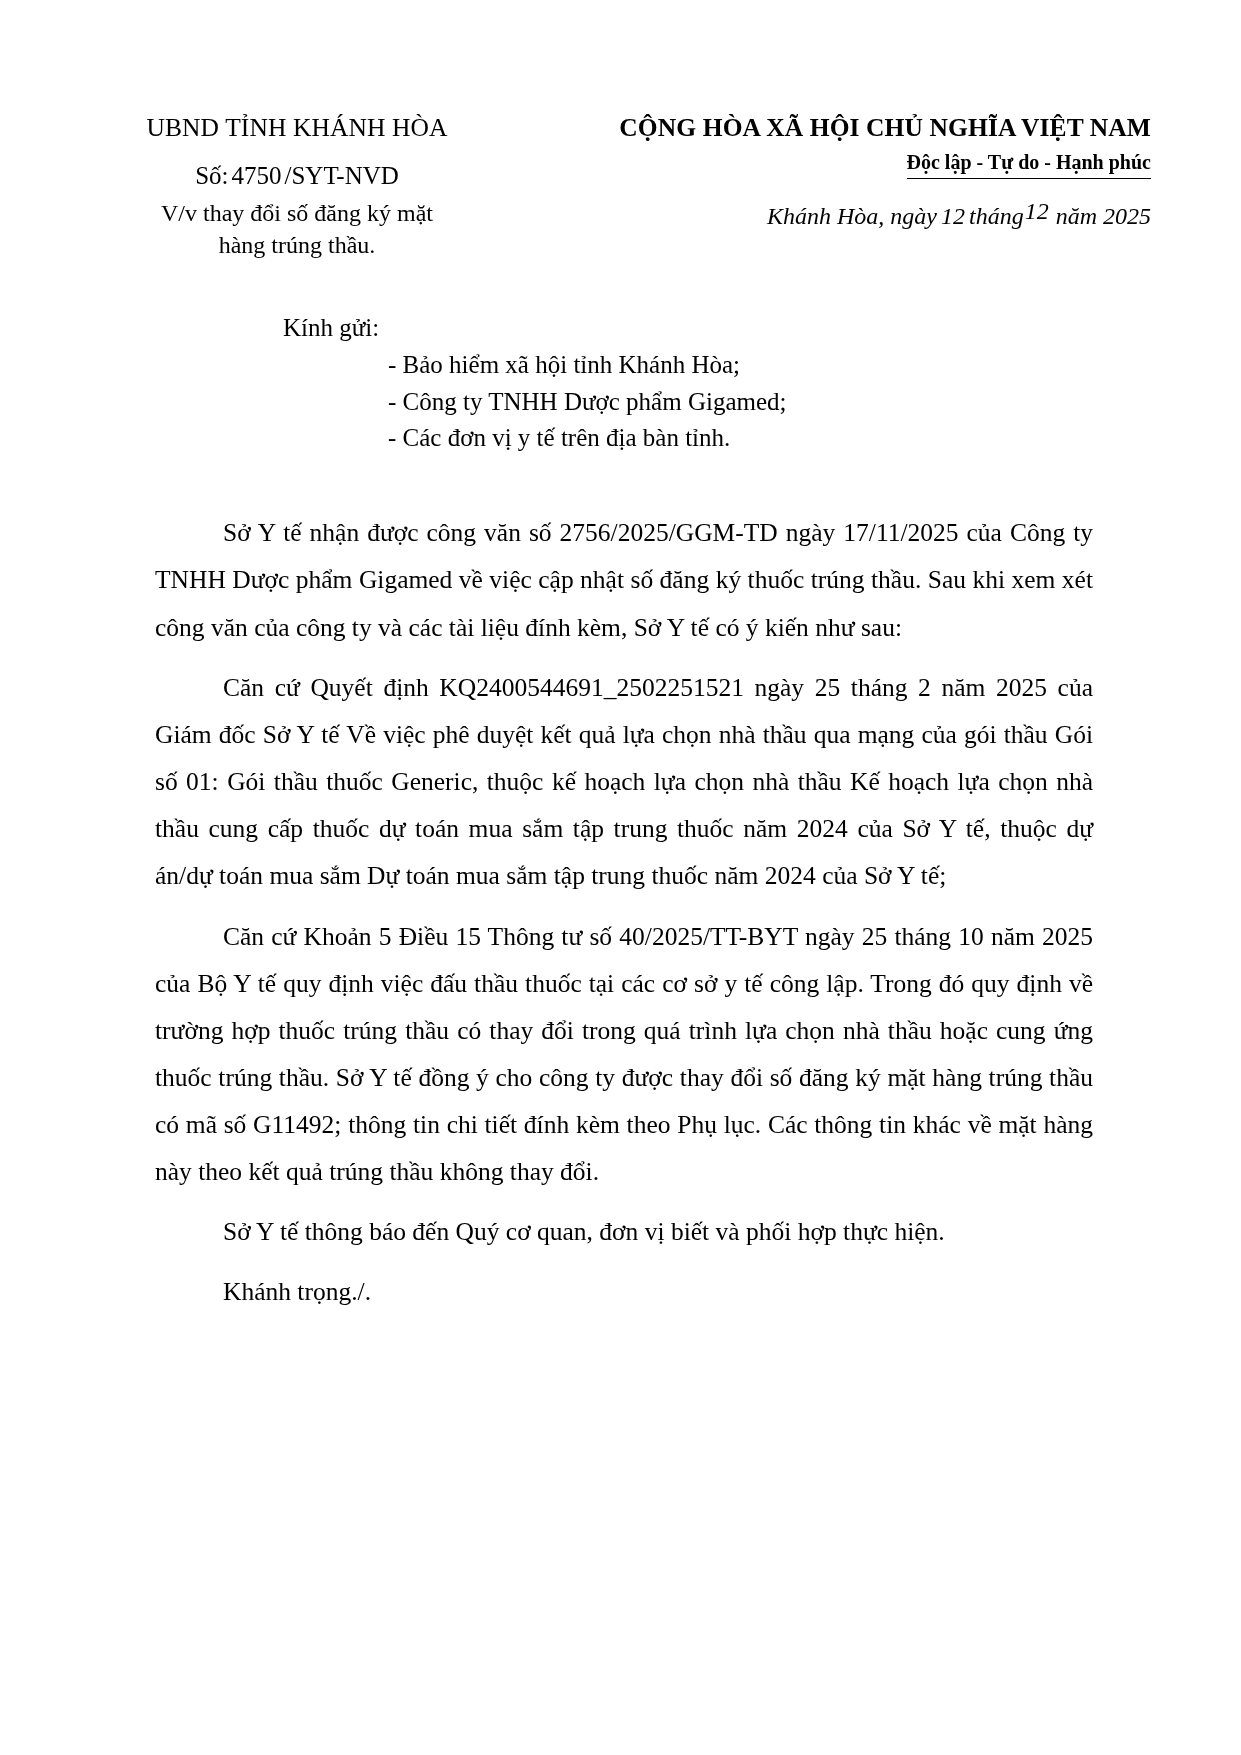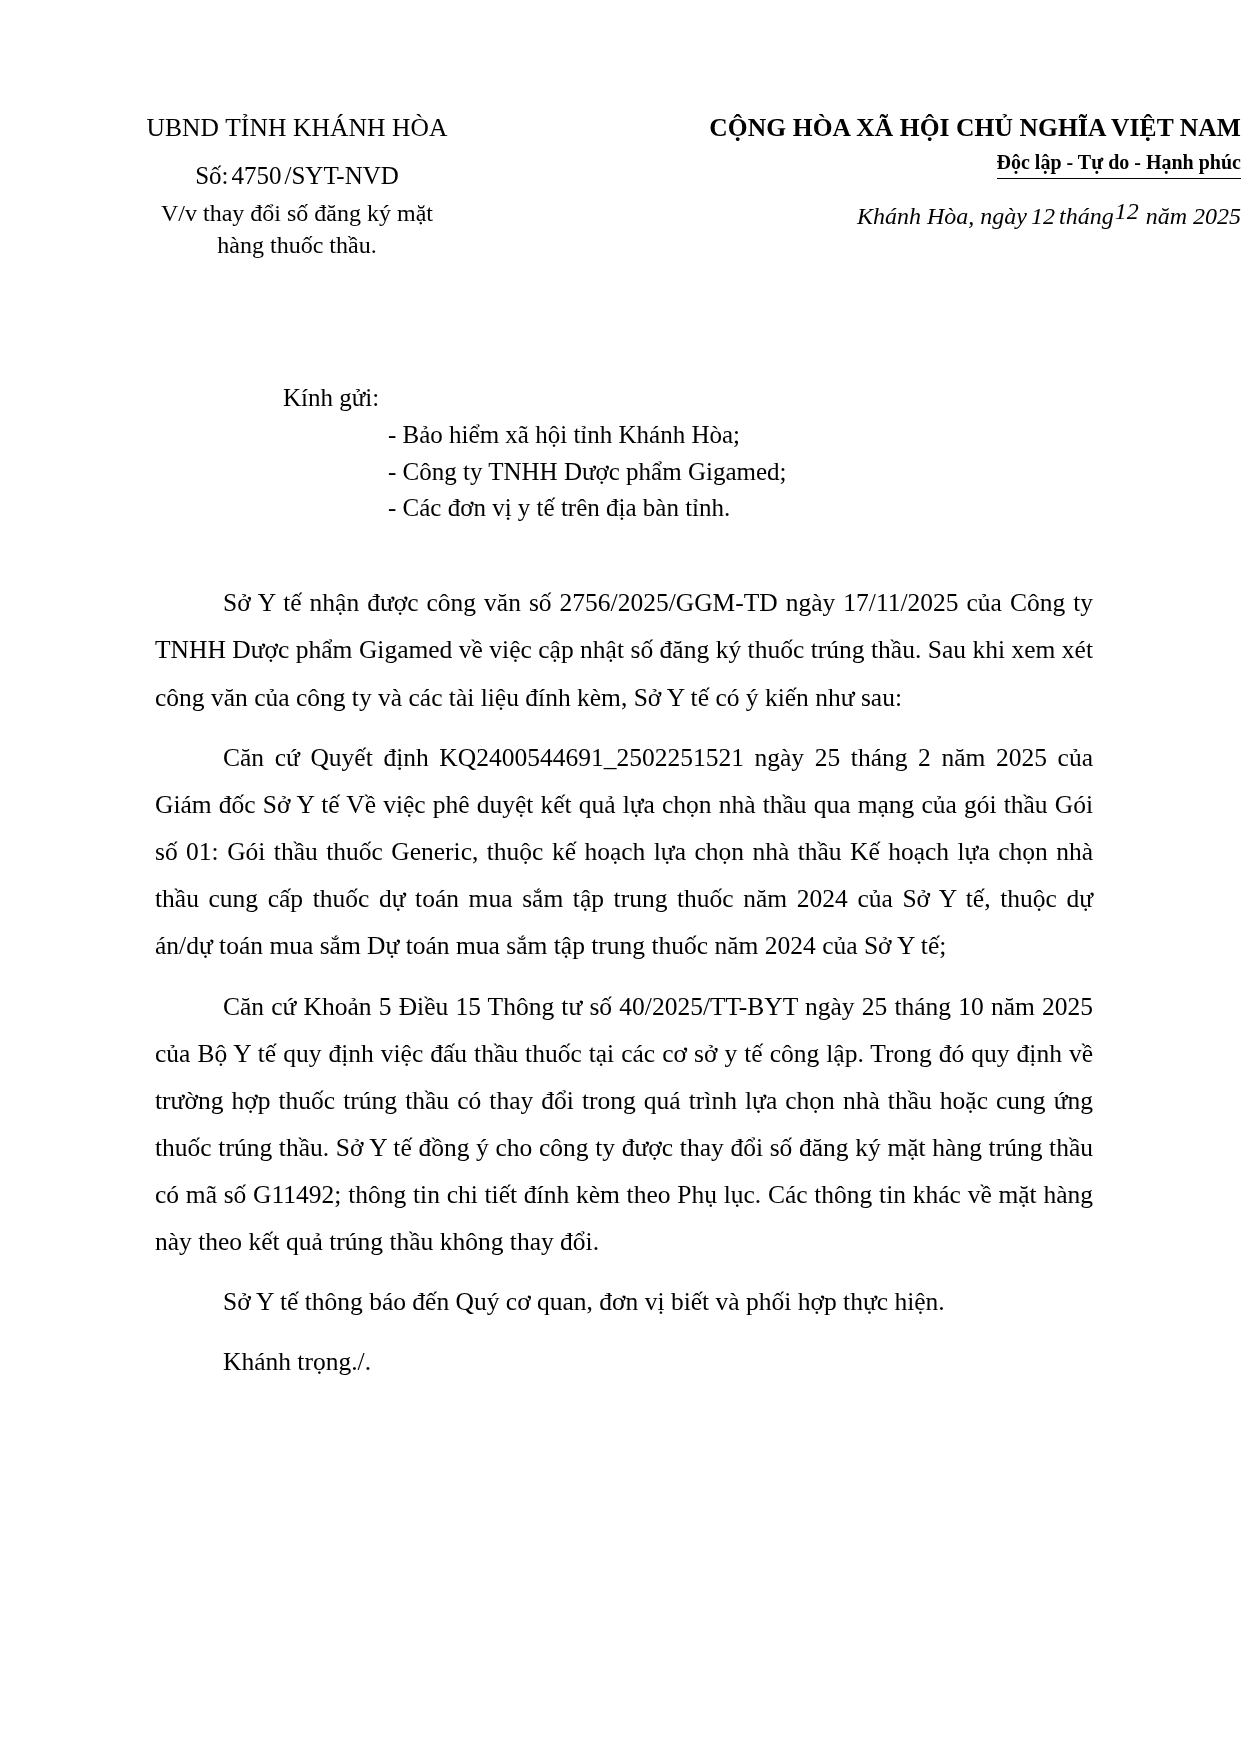--- a/index.html
+++ b/index.html
@@ -22,20 +22,21 @@
     box-sizing: border-box;
     padding: 0;
   }
 
   
   .letterhead {
     display: flex;
     align-items: flex-start;
     padding-top: 112px;
     padding-left: 112px;
+    padding-right: 90px;
   }
   .lh-left {
     width: 370px;
     text-align: center;
     flex: none;
   }
   .lh-right {
     flex: 1;
     text-align: right;
     padding-left: 10px;
@@ -111,21 +112,21 @@
   }
   .dateline .fld-day { padding: 0 4px; }
   .dateline .fld-month {
     padding: 0 1px;
     position: relative;
     top: -5px;
   }
 
   
   .recipients {
-    margin-top: 120px;
+    margin-top: 50px;
     padding-left: 283px;
   }
   .recipients .kg {
     font-size: 25px;
     line-height: 1.35;
   }
   .recipients ul {
     list-style: none;
     margin: 2px 0 0 0;
     padding: 0 0 0 105px;
@@ -161,21 +162,21 @@
 </head>
 <body>
 
 <div class="page">
 
   <div class="letterhead">
 
     <div class="lh-left">
       <div class="org-parent">UBND TỈNH KHÁNH HÒA</div>
       <div class="doc-number"><span>Số:</span><span class="num">4750</span><span>/SYT-NVD</span></div>
-      <div class="subject"><span>V/v thay đổi số đăng ký mặt</span><span class="l2">hàng thuốc thầu.</span></div>
+      <div class="subject"><span>V/v thay đổi số đăng ký mặt</span><span class="l2">hàng trúng thầu.</span></div>
     </div>
 
     <div class="lh-right">
       <div class="nation-title">CỘNG HÒA XÃ HỘI CHỦ NGHĨA VIỆT NAM</div>
       <div><span class="motto">Độc lập - Tự do - Hạnh phúc</span></div>
       <div class="dateline"><span>Khánh Hòa, ngày</span><span class="fld fld-day">12</span><span>tháng</span><span class="fld fld-month">12</span>&nbsp;<span>năm</span>&nbsp;<span>2025</span></div>
     </div>
 
   </div>
 

